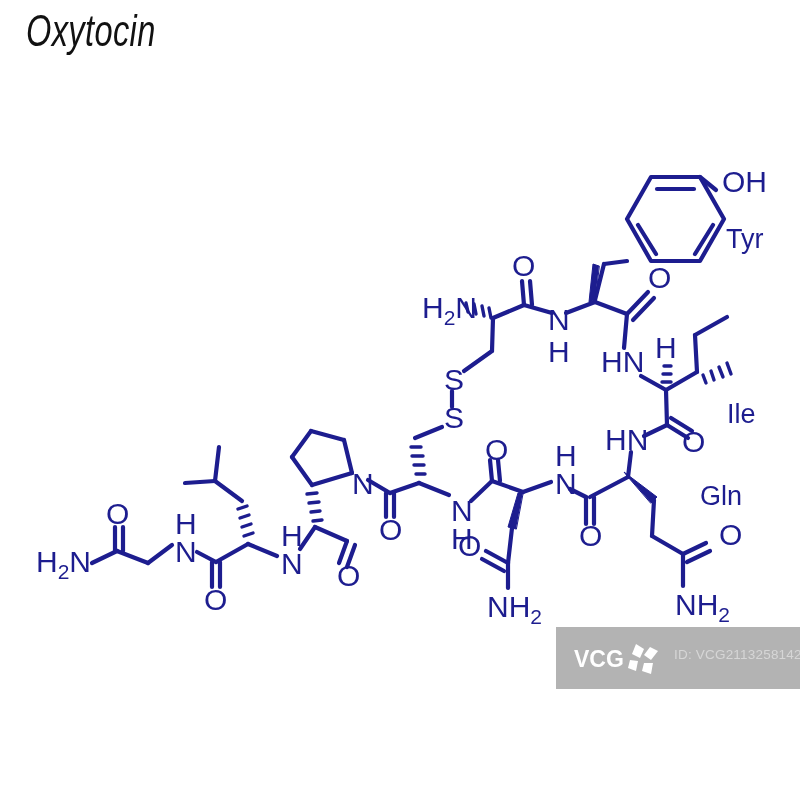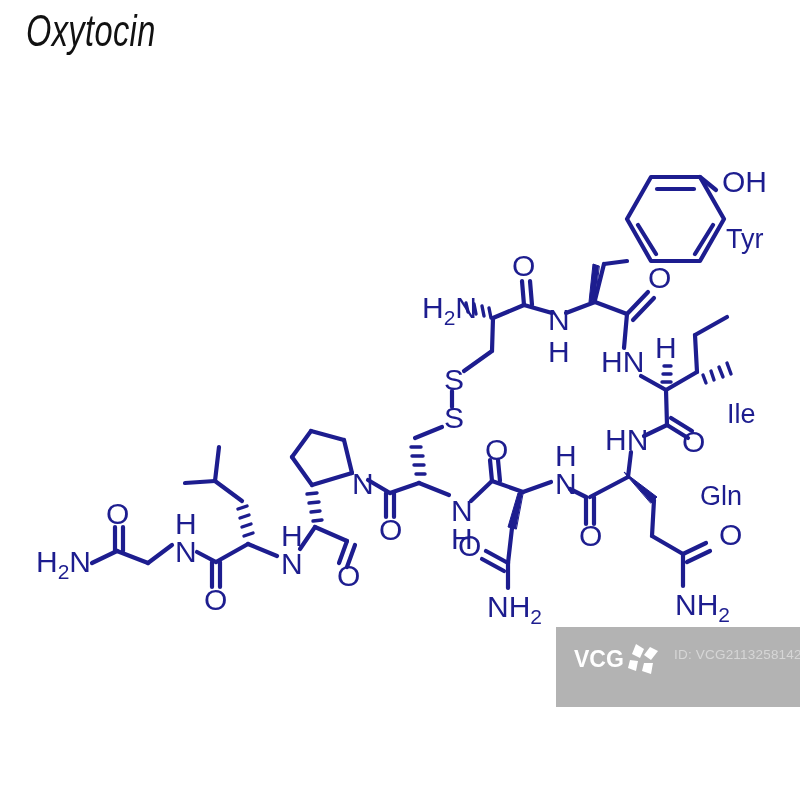--- a/index.html
+++ b/index.html
@@ -34,21 +34,21 @@
     left: 0;
     top: 0;
     width: 800px;
     height: 800px;
   }
   #watermark {
     position: absolute;
     left: 556px;
     top: 627px;
     width: 244px;
-    height: 80px;
+    height: 62px;
     background: #b3b3b3;
   }
   #wm-logo {
     position: absolute;
     left: 18px;
     top: 14px;
     width: 100px;
     height: 36px;
   }
   #wm-id {

